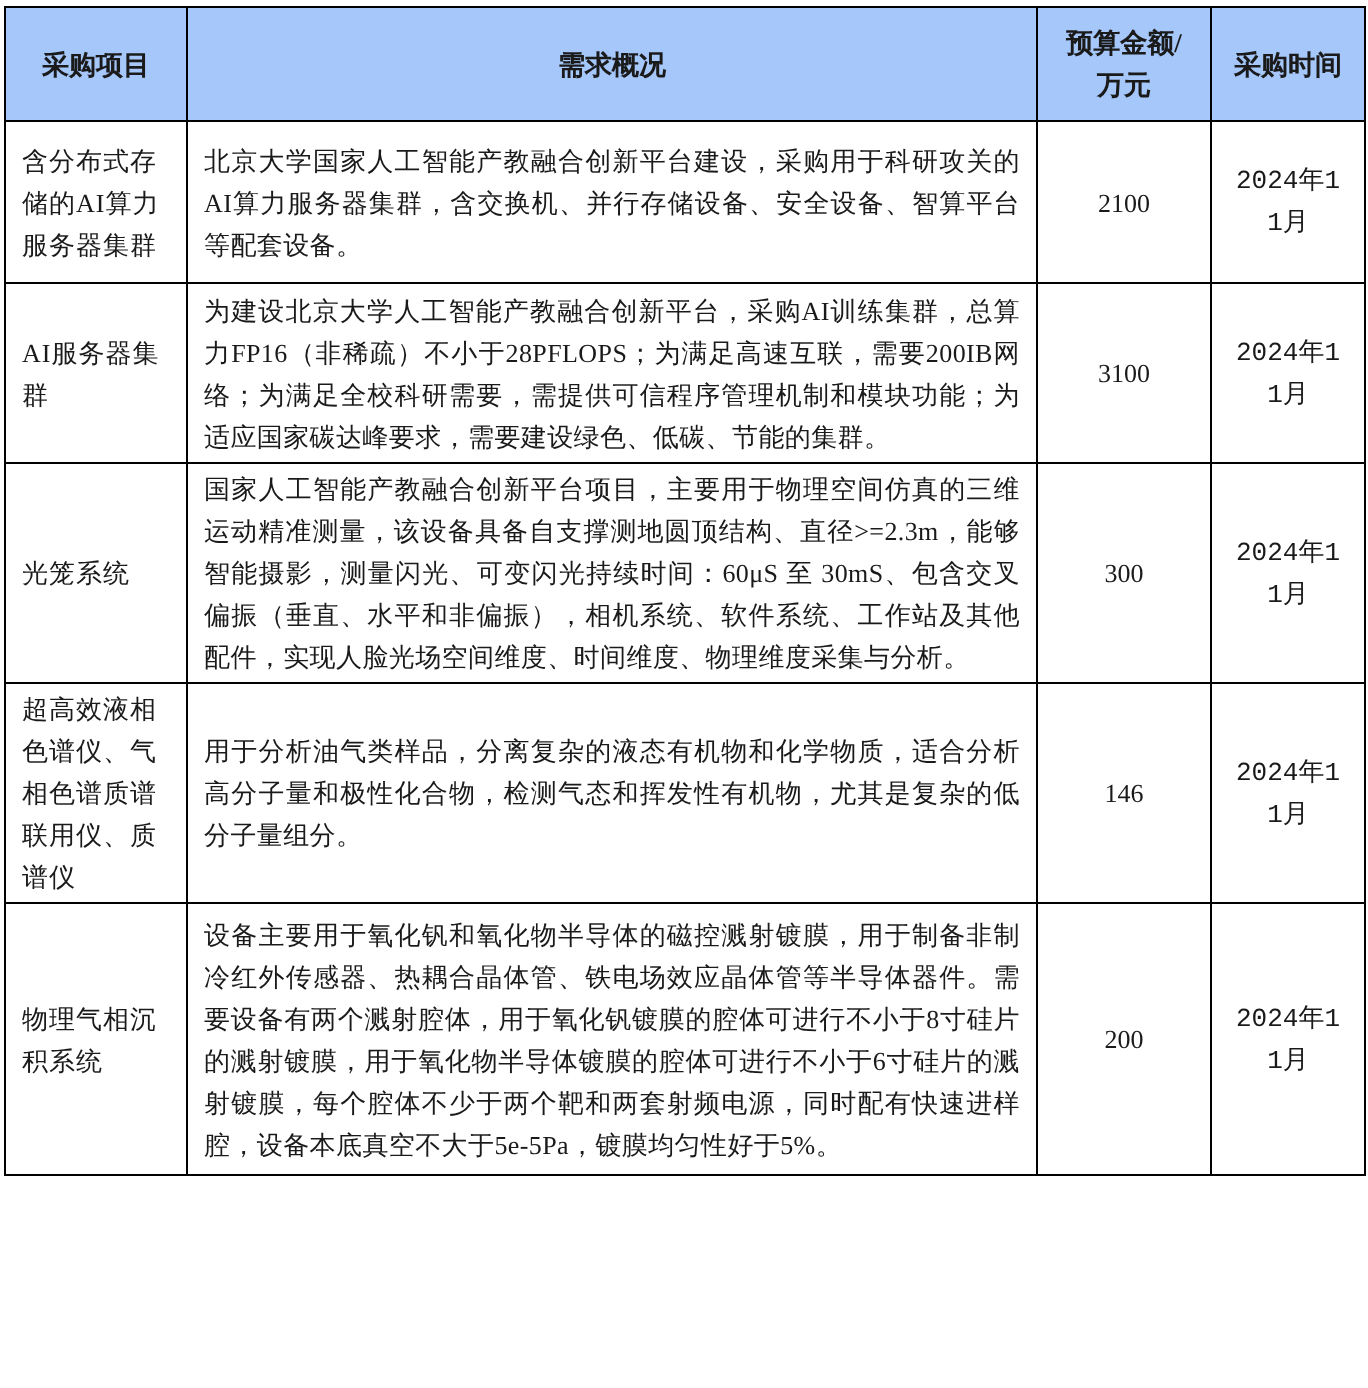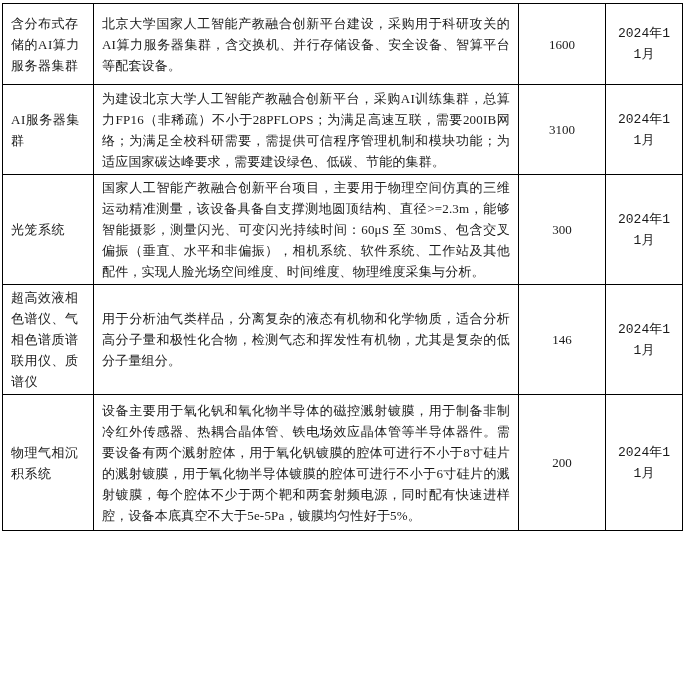--- a/index.html
+++ b/index.html
@@ -76,27 +76,34 @@
 
 <div class="page">
   <table class="proc">
     <colgroup>
       <col class="c-item">
         <col class="c-summary">
         <col class="c-budget">
         <col class="c-time">
     </colgroup>
     <tbody>
+      <tr class="hdr">
+        <th>采购项目</th>
+        <th>需求概况</th>
+        <th>预算金额/
+万元</th>
+        <th>采购时间</th>
+      </tr>
 
       <tr class="r1">
         <td class="item">含分布式存
 储的AI算力
 服务器集群</td>
         <td class="summary">北京大学国家人工智能产教融合创新平台建设，采购用于科研攻关的AI算力服务器集群，含交换机、并行存储设备、安全设备、智算平台等配套设备。</td>
-        <td class="budget">1600</td>
+        <td class="budget">2100</td>
         <td class="time">2024年1
 1月</td>
       </tr>
 
       <tr class="r2">
         <td class="item">AI服务器集
 群</td>
         <td class="summary">为建设北京大学人工智能产教融合创新平台，采购AI训练集群，总算力FP16（非稀疏）不小于28PFLOPS；为满足高速互联，需要200IB网络；为满足全校科研需要，需提供可信程序管理机制和模块功能；为适应国家碳达峰要求，需要建设绿色、低碳、节能的集群。</td>
         <td class="budget">3100</td>
         <td class="time">2024年1

